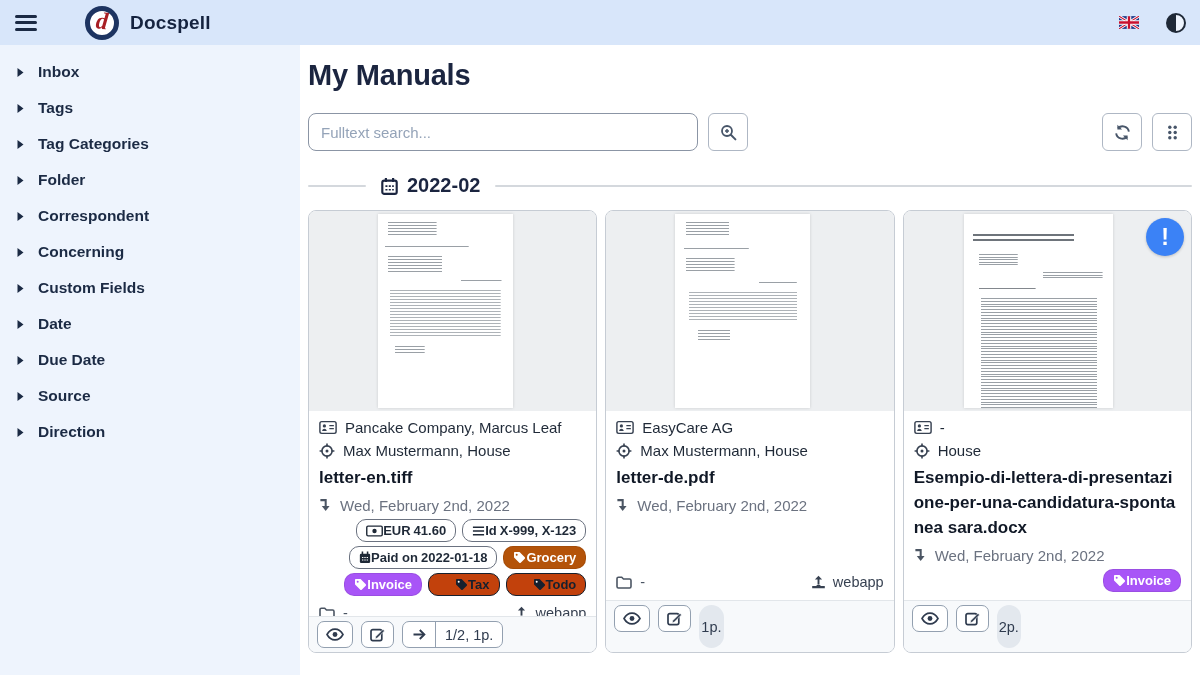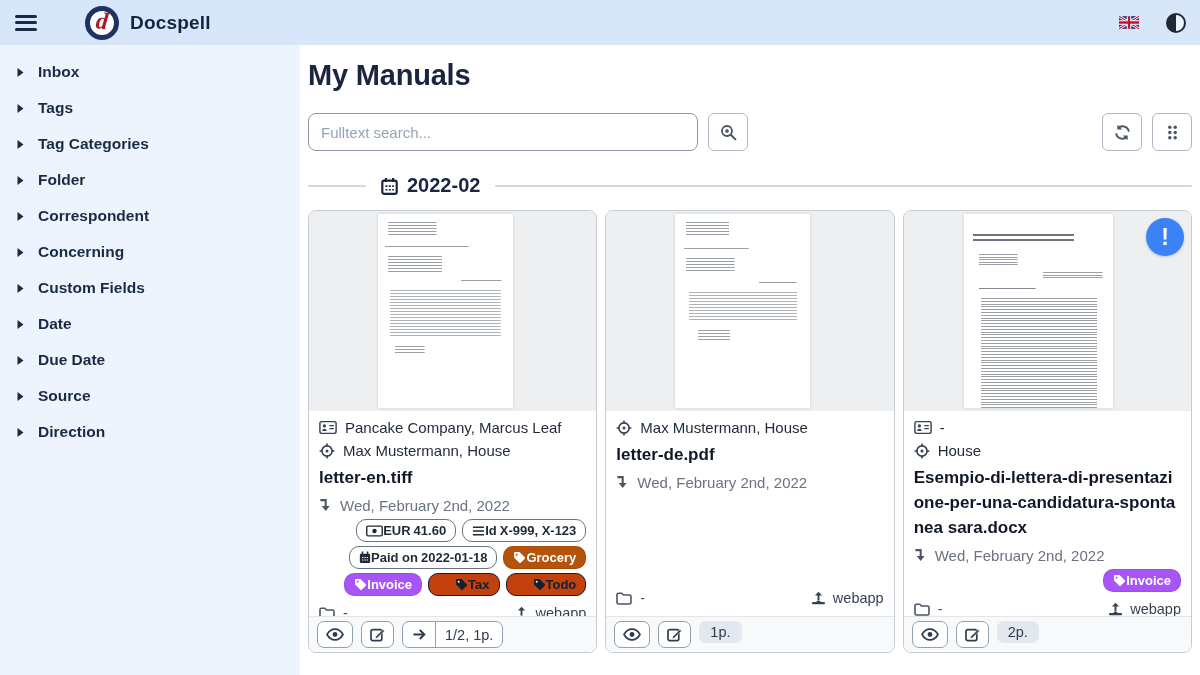--- a/index.html
+++ b/index.html
@@ -112,22 +112,22 @@
   .card-footer { background:#f7f9fb; border-top:1px solid #e2e6ea; padding:4px 8px; display:flex;
                  align-items:flex-start; gap:8px; flex:0 0 auto; }
   .fbtn { height:27px; min-width:33px; border:1px solid #93a0b0; border-radius:7px; background:#fff;
           color:#2f3b4e; display:inline-flex; align-items:center; justify-content:center; padding:0 8px;
           cursor:pointer; }
   .fgroup { display:inline-flex; align-items:stretch; border:1px solid #93a0b0; border-radius:7px;
             background:#fff; overflow:hidden; height:27px; }
   .fgroup .seg { display:flex; align-items:center; padding:0 9px; color:#2f3b4e; }
   .fgroup .seg.icon { border-right:1px solid #93a0b0; cursor:pointer; }
   .fgroup .seg.txt, .page-pill { font-size:14.5px; color:#2f3b4e; }
-  .page-pill { background:#e3e8ee; border-radius:7px; height:22px; display:inline-flex; align-items:center;
-               padding:0 11px; }
+  .page-pill { background:#e3e8ee; border-radius:13px; height:43px; display:inline-flex; align-items:center;
+               padding:0 2px; }
 </style>
 </head>
 <body>
 
 <header class="topbar">
   <button class="hamburger">
       <span></span>
       <span></span>
       <span></span>
     </button>
@@ -390,20 +390,29 @@
         </span>
       </div>
     </div>
 
     <div class="card">
       <div class="thumb">
         <div class="page t2"></div>
       </div>
       <div class="card-body">
         <div class="meta">
+          <svg width="18" height="15" viewBox="0 0 20 16" fill="none" stroke="currentColor">
+            <rect x="1" y="1.5" width="18" height="13" rx="2" stroke-width="1.6"></rect>
+            <circle cx="6" cy="6.3" r="1.8" fill="currentColor" stroke="none"></circle>
+            <path d="M3.4 12c.4-1.9 1.4-2.7 2.6-2.7s2.2.8 2.6 2.7z" fill="currentColor" stroke="none"></path>
+            <path d="M11.5 6h5 M11.5 9.3h5" stroke-width="1.4"></path>
+          </svg>
+          <span>EasyCare AG</span>
+        </div>
+        <div class="meta">
           <svg width="16" height="16" viewBox="0 0 16 16" fill="none" stroke="currentColor">
             <circle cx="8" cy="8" r="5.1" stroke-width="1.6"></circle>
             <path d="M8 0.6v3 M8 12.4v3 M0.6 8h3 M12.4 8h3" stroke-width="1.6"></path>
             <circle cx="8" cy="8" r="1.5" fill="currentColor" stroke="none"></circle>
           </svg>
           <span>Max Mustermann, House</span>
         </div>
         <div class="card-title">letter-de.pdf</div>
         <div class="meta date-line">
           <svg width="13" height="15" viewBox="0 0 14 16" fill="none" stroke="currentColor">

